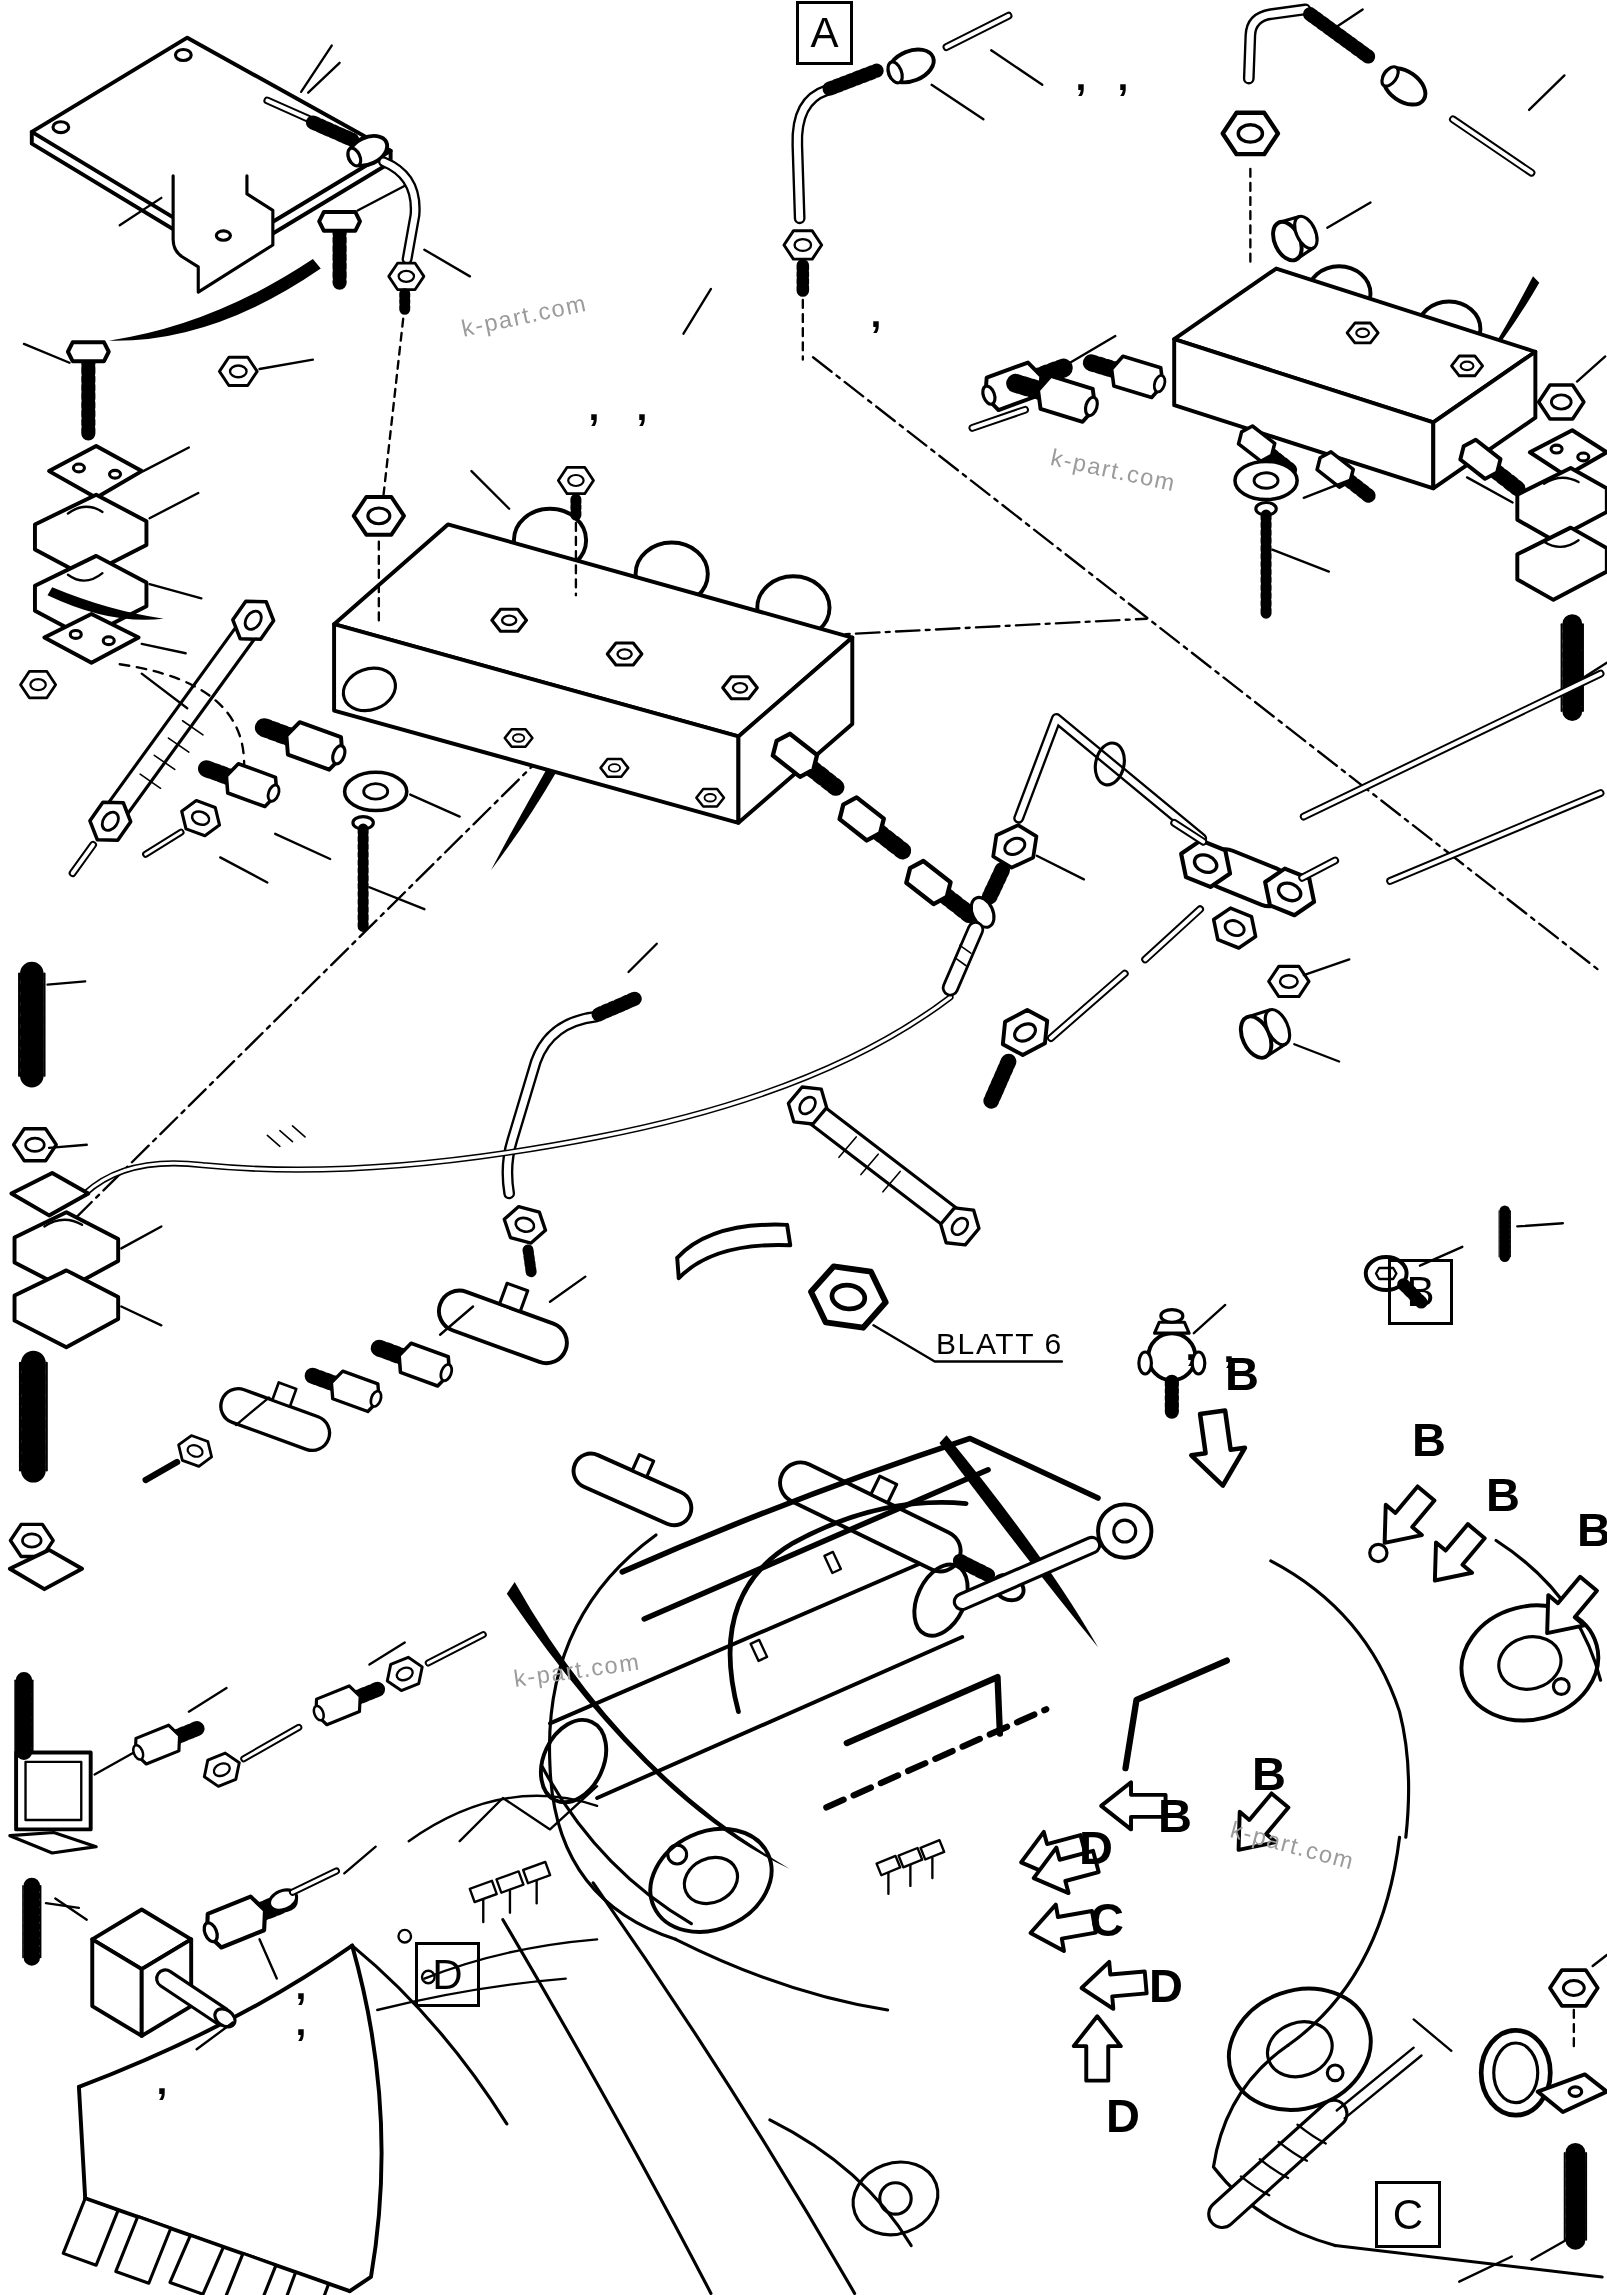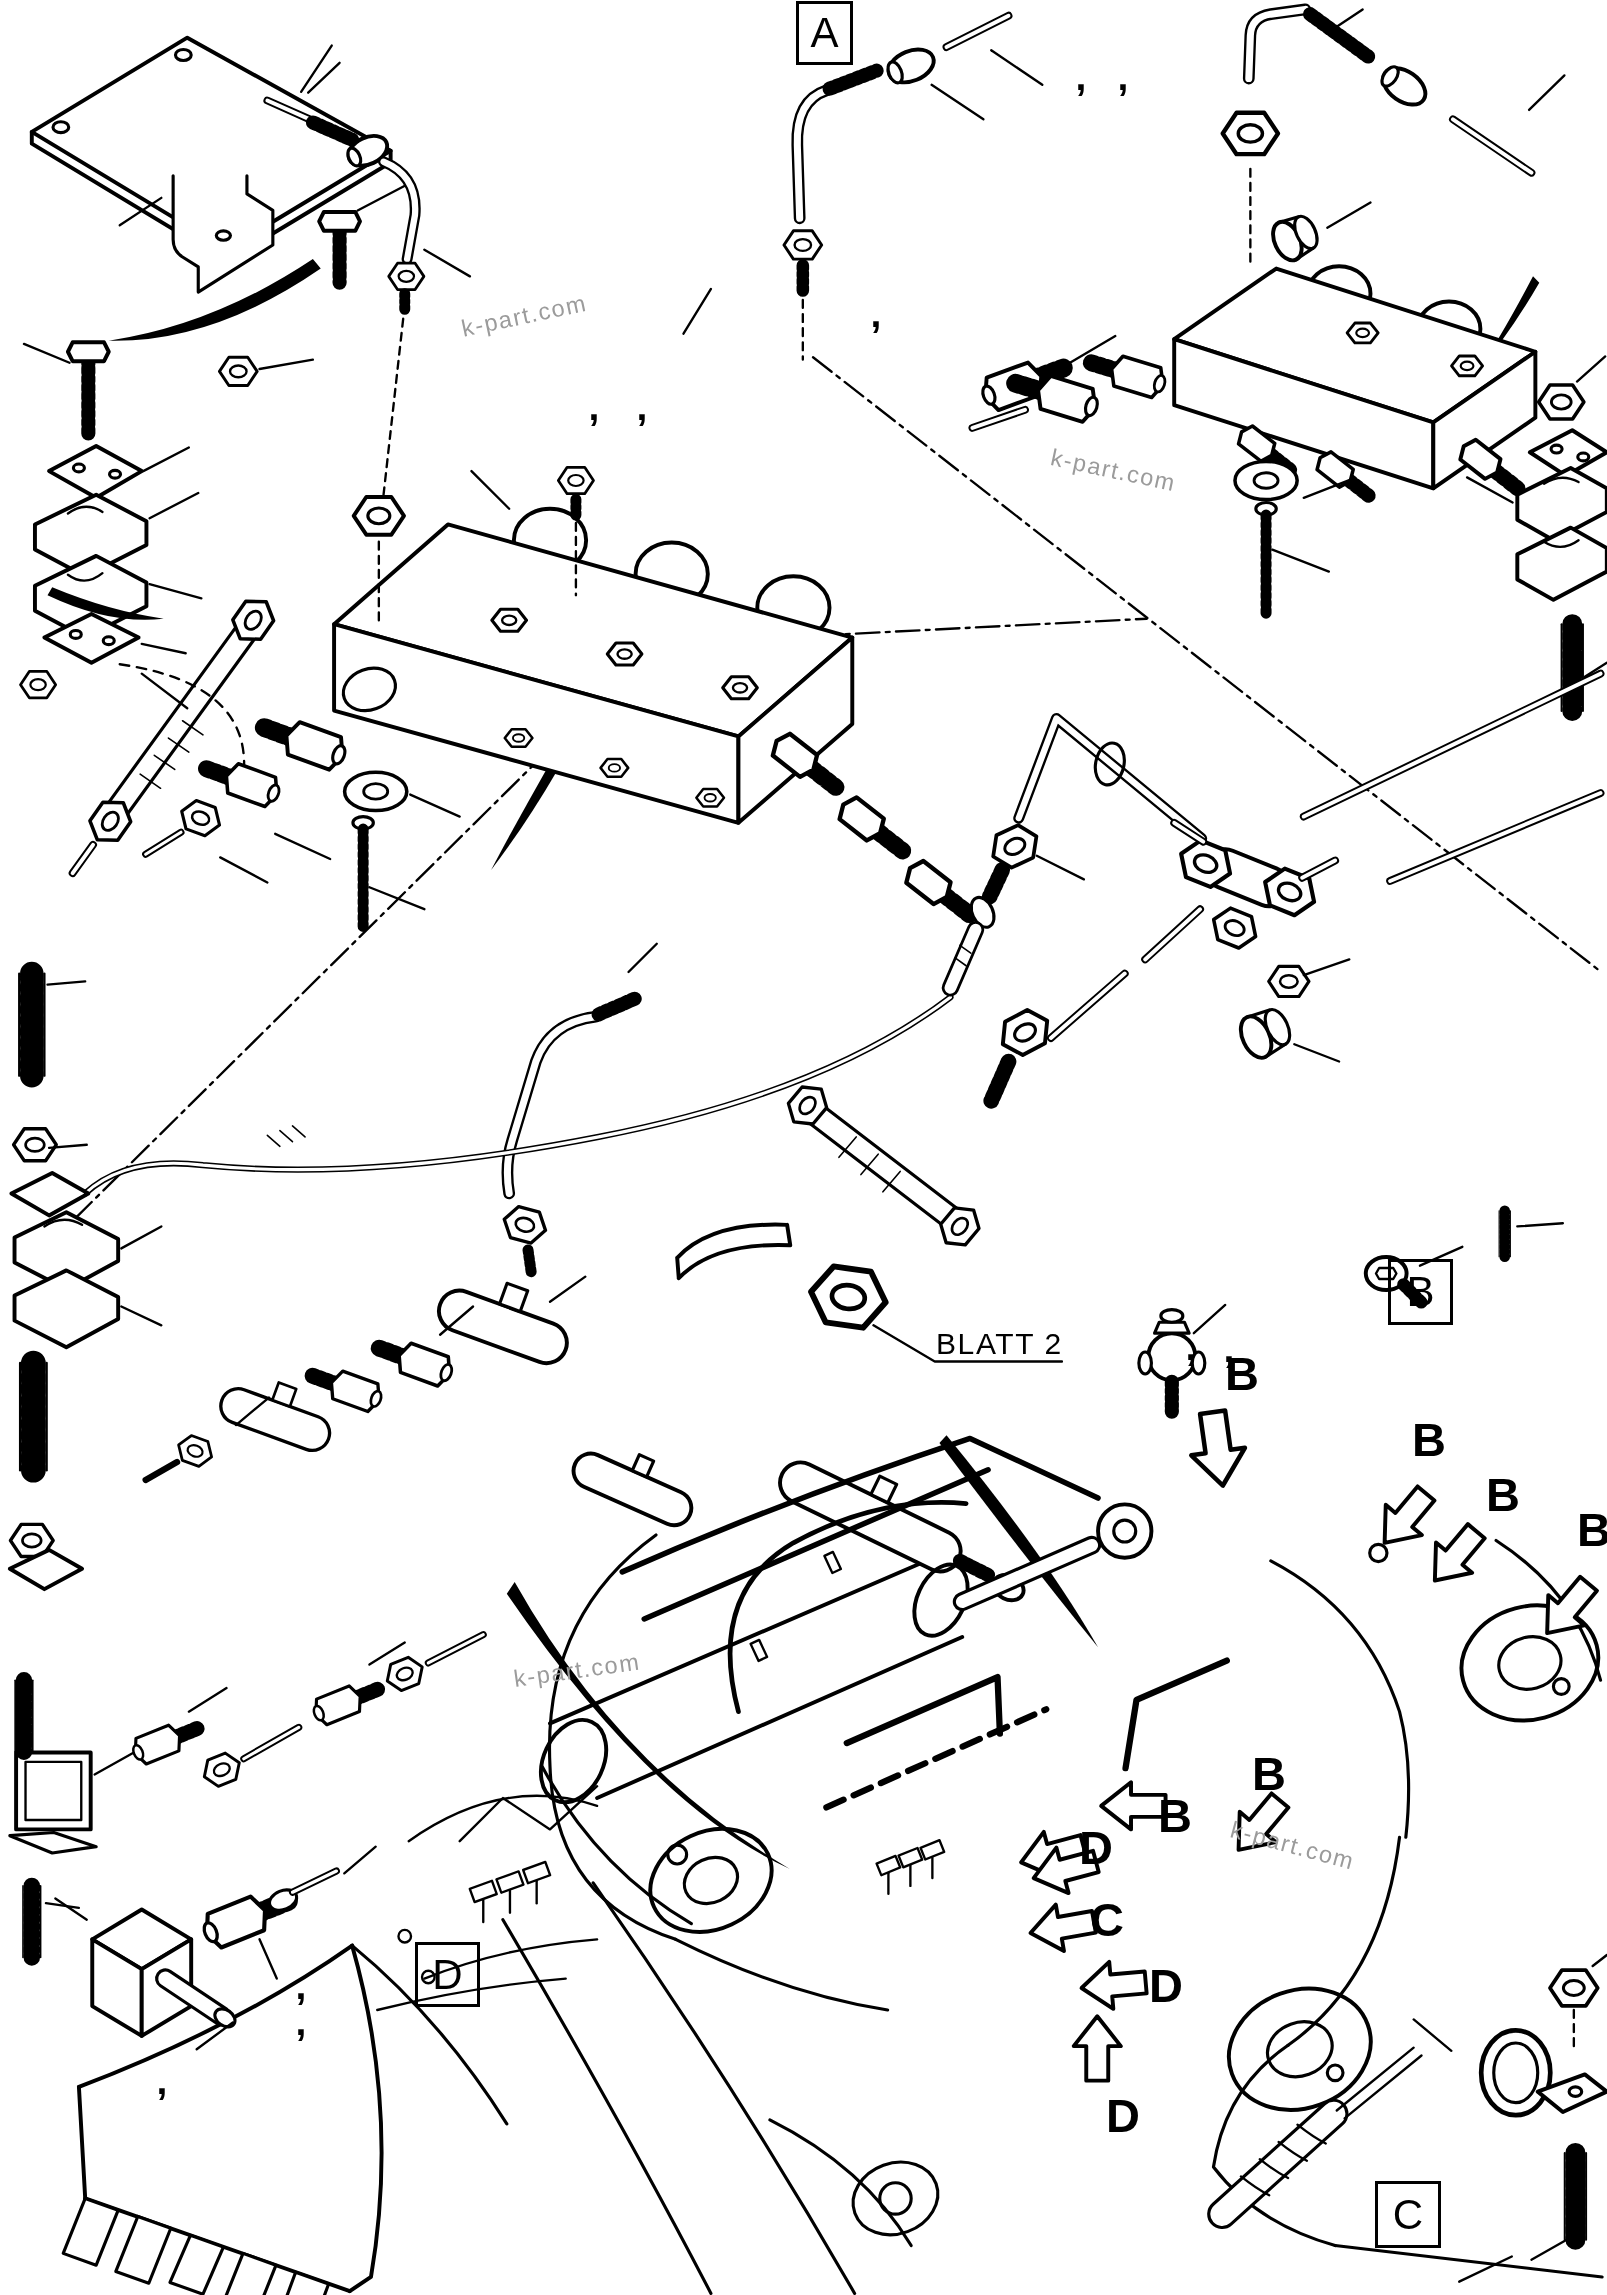--- a/index.html
+++ b/index.html
@@ -551,16 +551,16 @@
       <div class="comma" style="left: 1081px; top: 76px;">,</div>
       <div class="comma" style="left: 1123px; top: 76px;">,</div>
       <div class="comma" style="left: 876px; top: 313px;">,</div>
       <div class="comma" style="left: 1191px; top: 1346px;">,</div>
       <div class="comma" style="left: 1229px; top: 1348px;">,</div>
       <div class="comma" style="left: 301px; top: 1985px;">,</div>
       <div class="comma" style="left: 301px; top: 2021px;">,</div>
       <div class="comma" style="left: 162px; top: 2080px;">,</div>
     </div>
 
-<div class="callout" style="left:936px;top:1329px">BLATT 2</div>
+<div class="callout" style="left:936px;top:1329px">BLATT 6</div>
 
 </div>
 
 
 </body></html>

